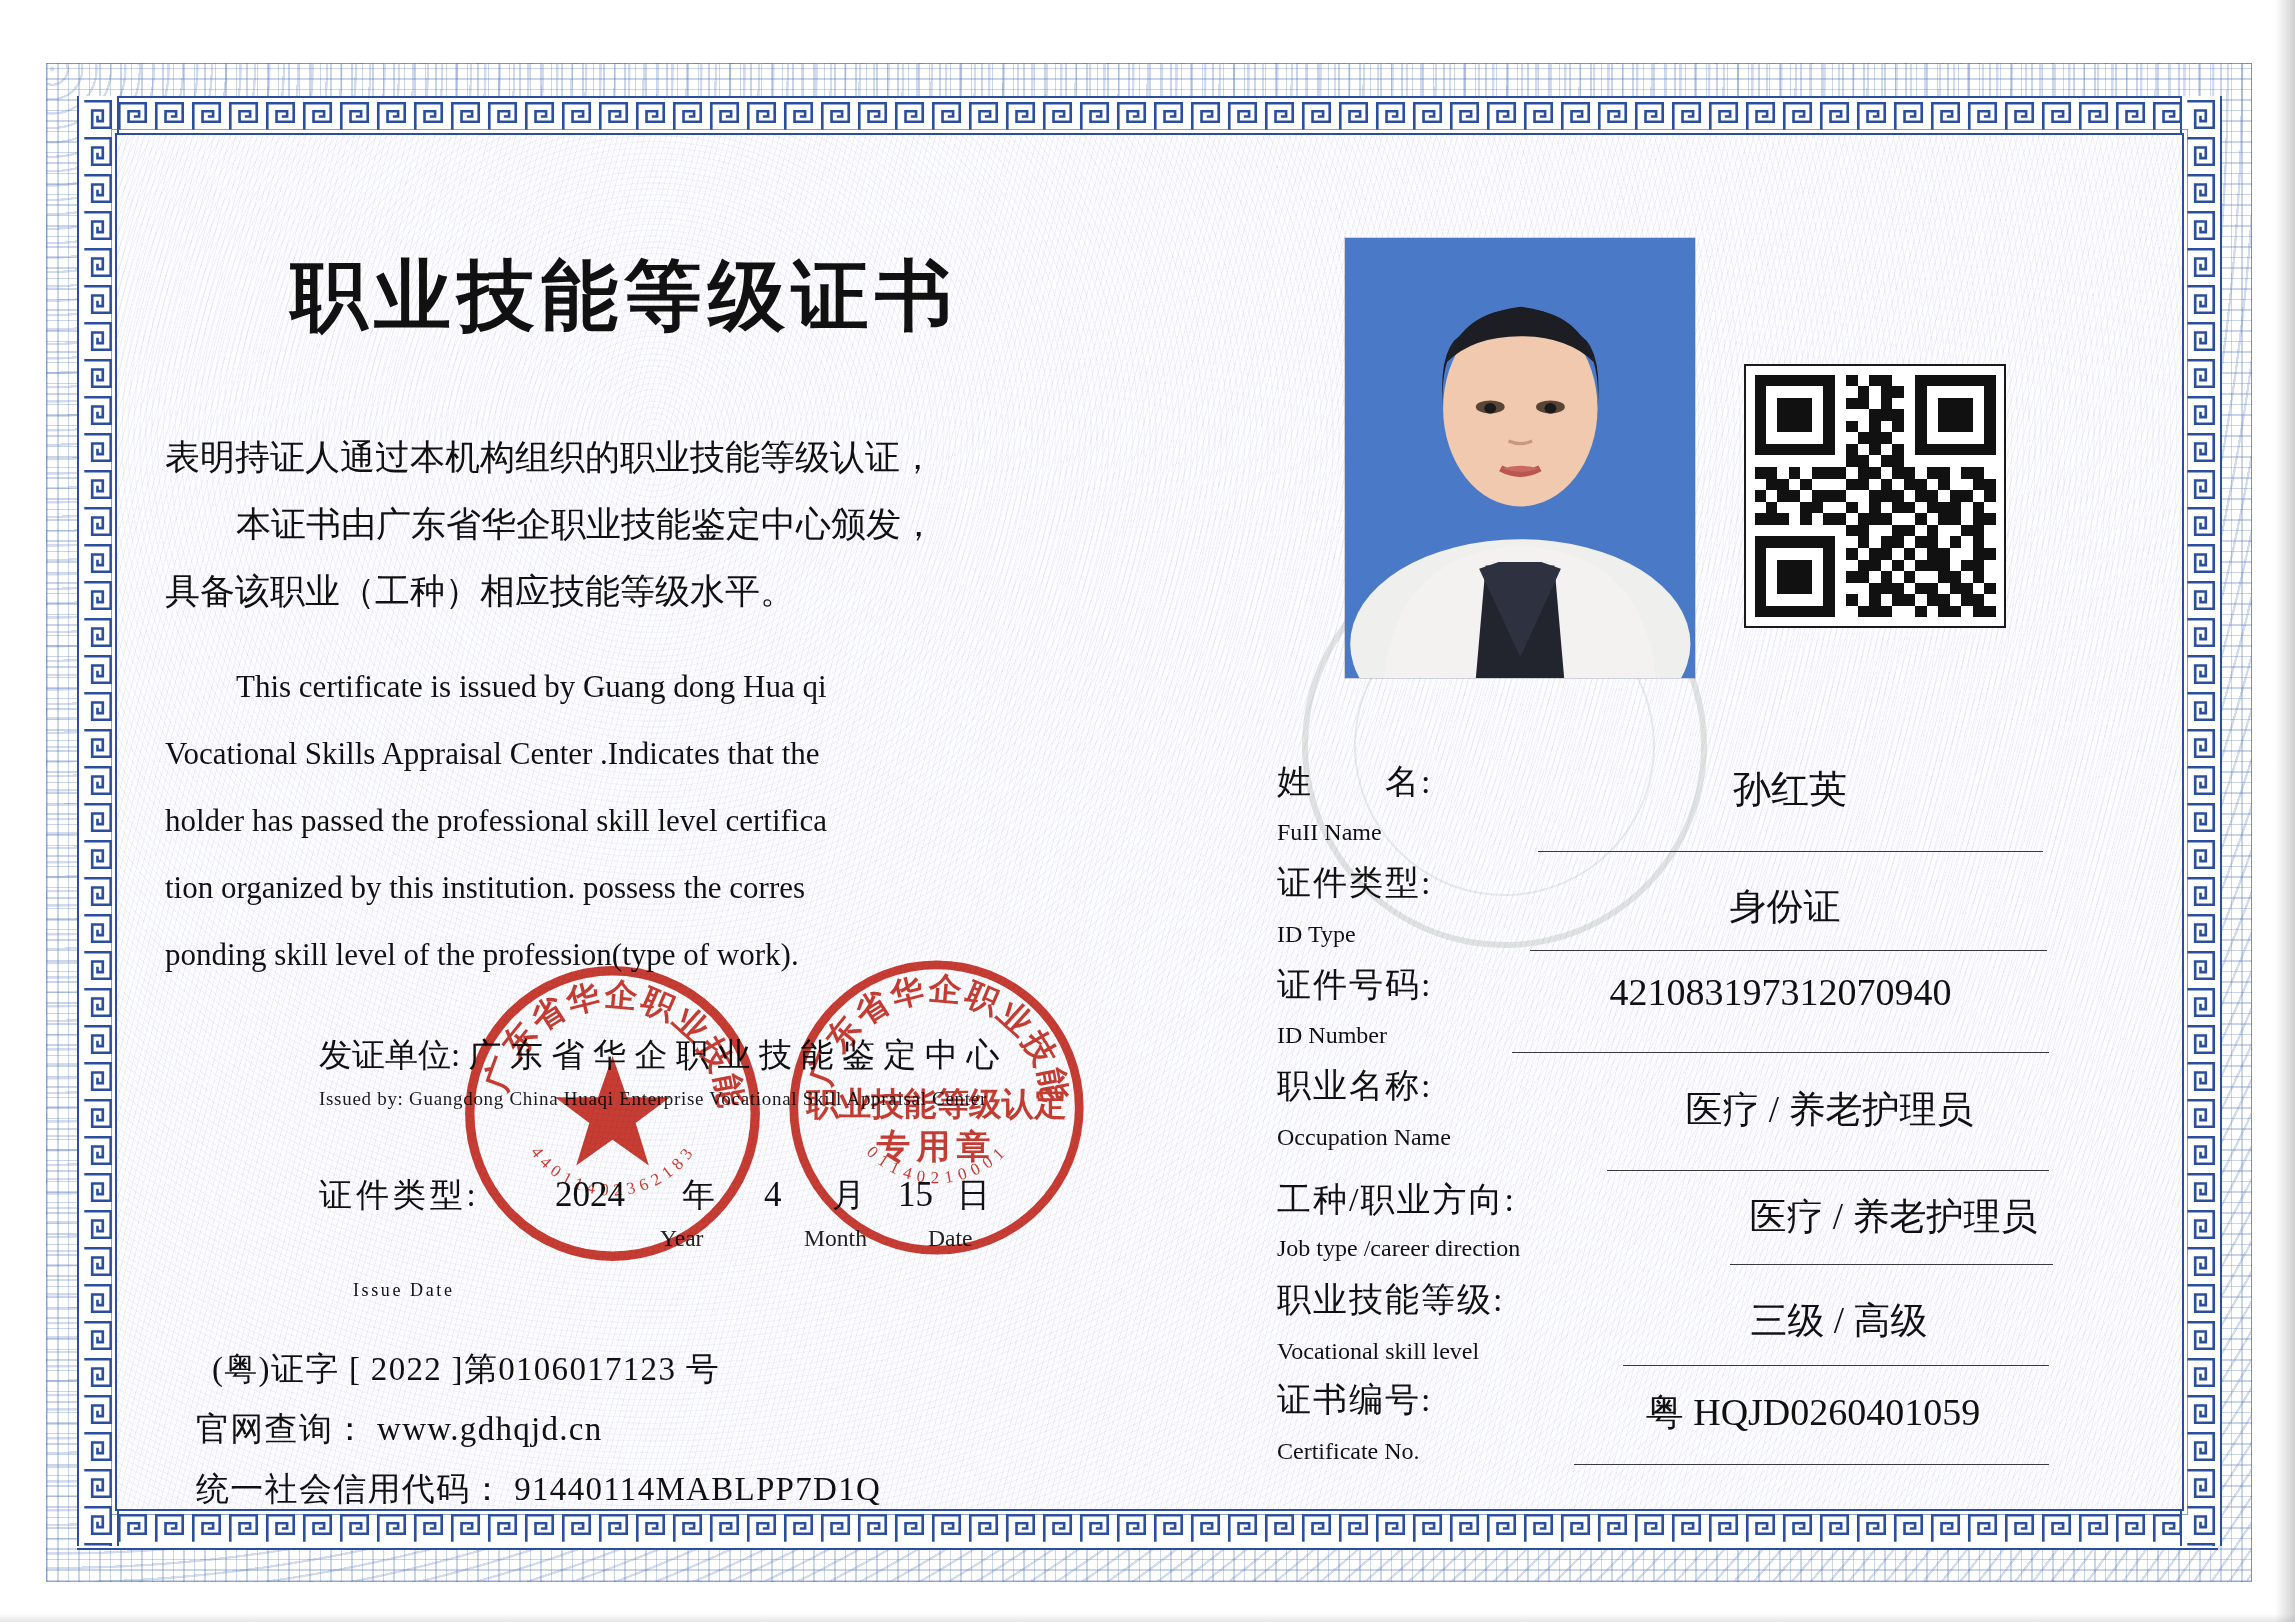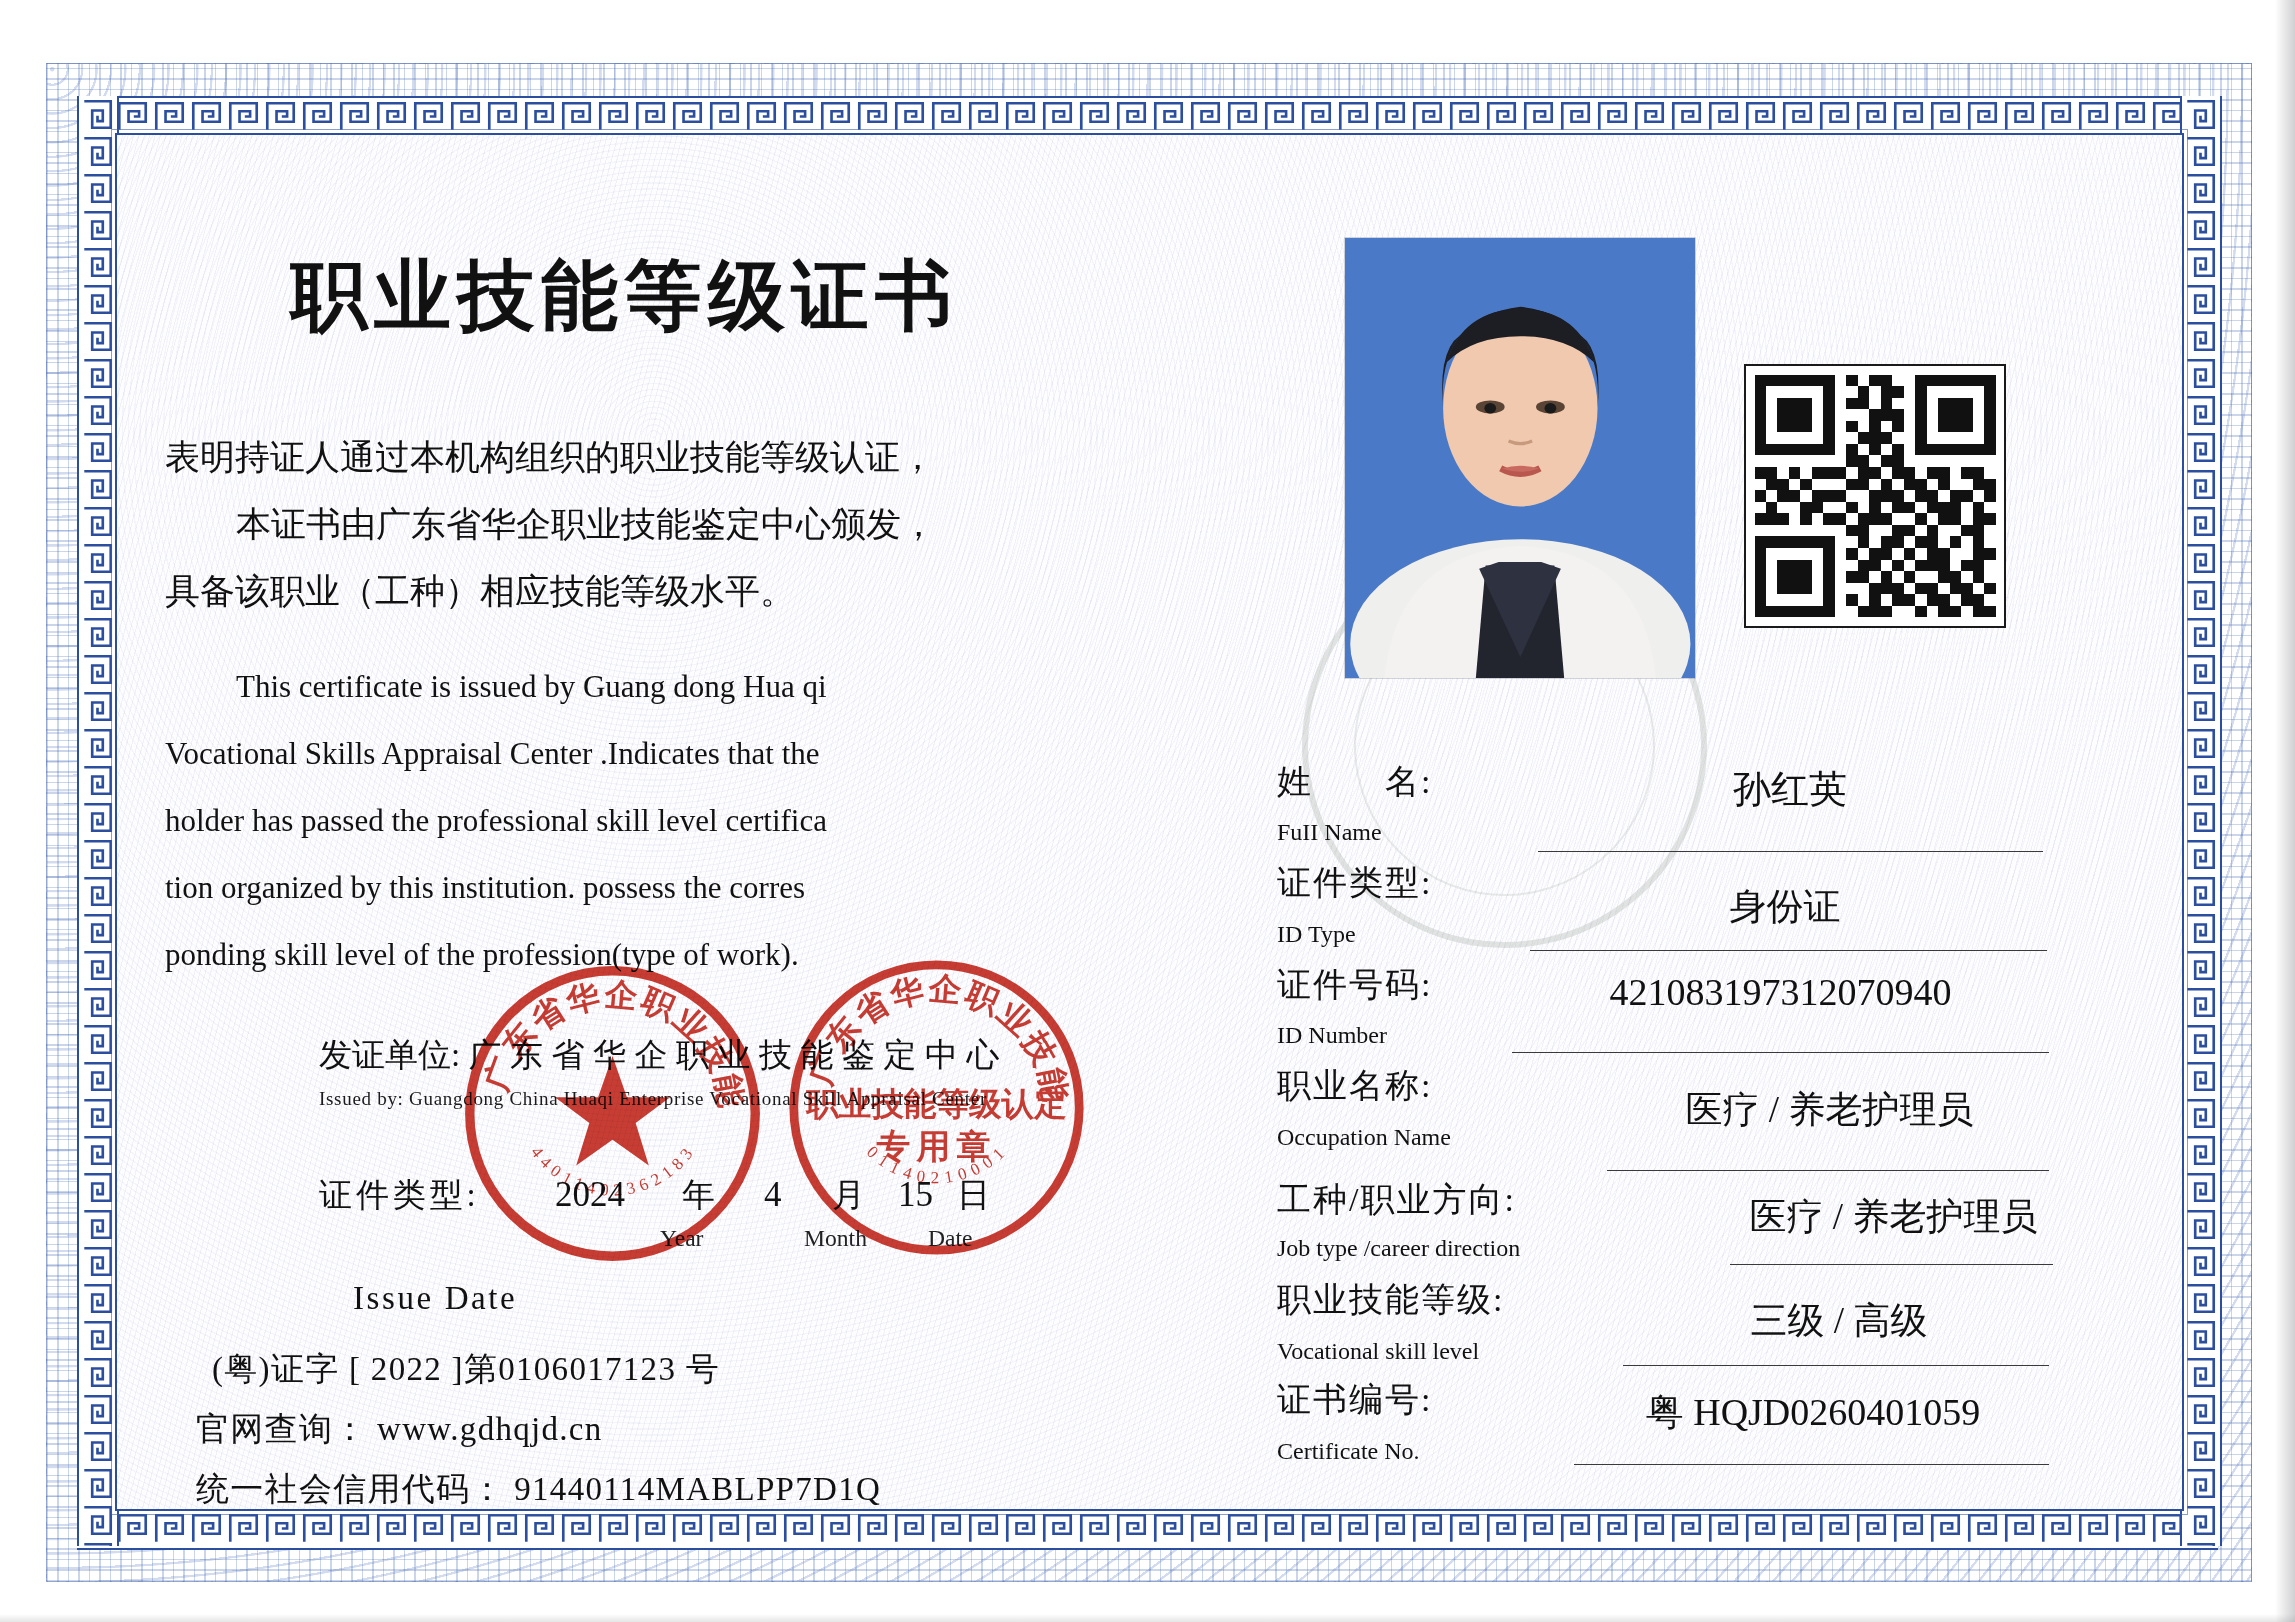--- a/index.html
+++ b/index.html
@@ -41,21 +41,21 @@
   #subtitle{left:222px;top:335px;width:805px;text-align:center;font-size:37px;letter-spacing:1.3px;}
   .para{left:165px;width:988px;font-size:35px;line-height:67px;}
   #para-cn{top:424px;}
   #para-en{top:653px;font-size:31px;}
   .para .ln{white-space:nowrap;}
   .para .ln.first{text-indent:71px;}
   #issuer-line{left:319px;top:1033px;font-size:33px;white-space:nowrap;}
   #issuer-line .val{letter-spacing:8.5px;}
   #issuer-en{left:319px;top:1088px;font-size:19px;letter-spacing:0.7px;color:#1b1b1b;white-space:nowrap;}
   #date-label{left:319px;top:1173px;font-size:33px;letter-spacing:3.9px;}
-  #date-label-en{left:353px;top:1280px;font-size:33px;letter-spacing:2.6px;}
+  #date-label-en{left:353px;top:1280px;font-size:18px;letter-spacing:2.6px;}
   .date-piece{top:1175px;font-size:35px;}
   #date-year{left:555px;} #date-year-unit{left:682px;top:1173px;font-size:33px;}
   #date-month{left:764px;} #date-month-unit{left:832px;top:1173px;font-size:33px;}
   #date-day{left:898px;} #date-day-unit{left:957px;top:1173px;font-size:33px;}
   .date-sub{top:1225px;font-size:23.6px;color:#222;}
   #lbl-year{left:660px;} #lbl-month{left:804px;text-align:right;} #lbl-date{left:928px;}
   .footer-line{left:196px;font-size:33px;letter-spacing:1.3px;white-space:nowrap;}
   #footer-1{top:1347px;margin-left:16px;} #footer-2{top:1407px;} #footer-3{top:1467px;}
   
   .seal{position:absolute;opacity:.9;mix-blend-mode:multiply;}

